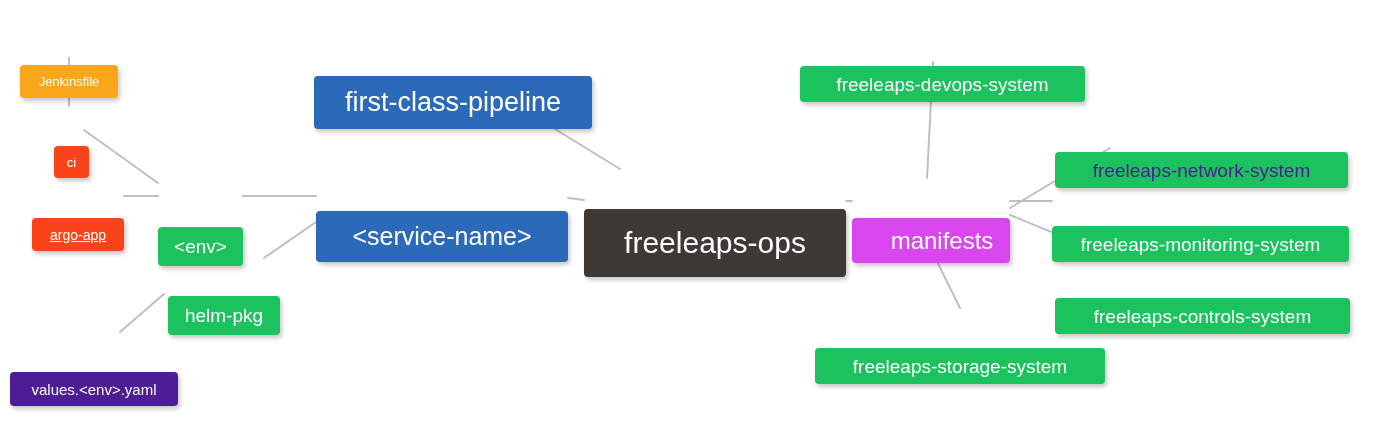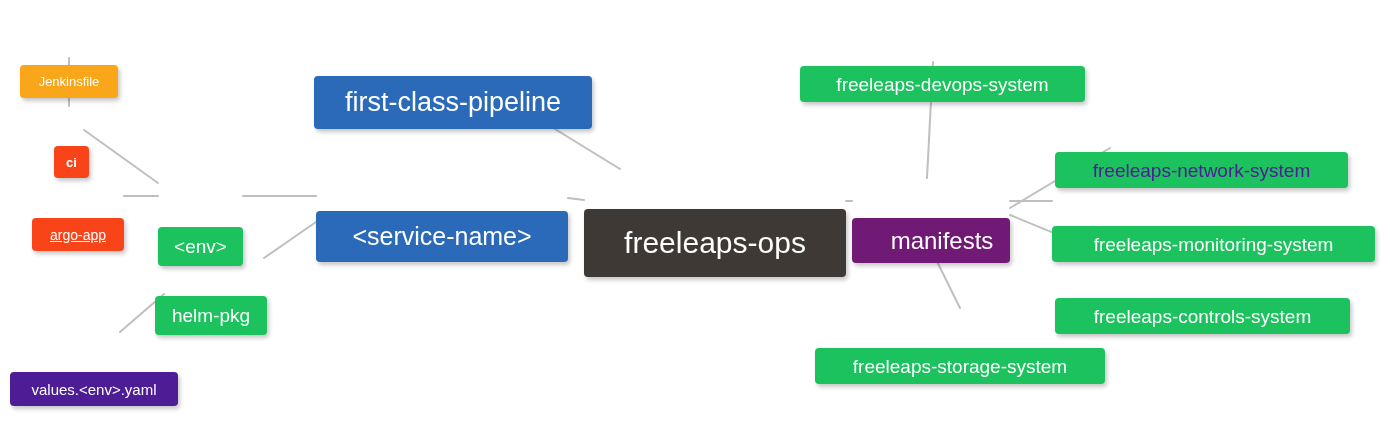--- a/index.html
+++ b/index.html
@@ -61,54 +61,54 @@
       <line x1="927" y1="178" x2="933" y2="62" stroke="#bfbfbf" stroke-width="2" stroke-linecap="round"></line>
       <line x1="1010" y1="208" x2="1110" y2="148" stroke="#bfbfbf" stroke-width="2" stroke-linecap="round"></line>
       <line x1="1010" y1="201" x2="1052" y2="201" stroke="#bfbfbf" stroke-width="2" stroke-linecap="round"></line>
       <line x1="1010" y1="215" x2="1115" y2="258" stroke="#bfbfbf" stroke-width="2" stroke-linecap="round"></line>
       <line x1="918" y1="223" x2="960" y2="308" stroke="#bfbfbf" stroke-width="2" stroke-linecap="round"></line>
     </svg>
   <div id="node-layer">
       <div class="node" style="left: 20px; top: 25px; width: 98px; height: 33px; background: rgb(250, 166, 26); font-size: 13px; color: rgb(255, 255, 255);">
         <span class="node-label">Jenkinsfile</span>
       </div>
-      <div class="node" style="left: 54px; top: 106px; width: 35px; height: 32px; background: rgb(249, 68, 26); font-size: 13px; color: rgb(255, 255, 255); font-weight: bold;">
+      <div class="node" style="left: 54px; top: 106px; width: 35px; height: 32px; background: rgb(249, 68, 26); font-size: 13px; color: rgb(255, 255, 255);">
         <span class="node-label">ci</span>
       </div>
       <div class="node" style="left: 32px; top: 178px; width: 92px; height: 33px; background: rgb(249, 68, 26); font-size: 14px; color: rgb(255, 255, 255); text-decoration: underline;">
         <span class="node-label">argo-app</span>
       </div>
       <div class="node" style="left: 158px; top: 187px; width: 85px; height: 39px; background: rgb(28, 194, 93); font-size: 19px; color: rgb(255, 255, 255);">
         <span class="node-label">&lt;env&gt;</span>
       </div>
-      <div class="node" style="left: 155px; top: 256px; width: 112px; height: 39px; background: rgb(28, 194, 93); font-size: 19px; color: rgb(255, 255, 255);">
+      <div class="node" style="left: 168px; top: 256px; width: 112px; height: 39px; background: rgb(28, 194, 93); font-size: 19px; color: rgb(255, 255, 255);">
         <span class="node-label">helm-pkg</span>
       </div>
       <div class="node" style="left: 10px; top: 332px; width: 168px; height: 34px; background: #4c1d95; font-size: 15px; color: rgb(255, 255, 255); text-align: center;">
         <span class="node-label">values.&lt;env&gt;.yaml</span>
       </div>
       <div class="node" style="left: 314px; top: 36px; width: 278px; height: 53px; background: rgb(42, 106, 184); font-size: 27px; color: rgb(255, 255, 255);">
         <span class="node-label">first-class-pipeline</span>
       </div>
       <div class="node" style="left: 316px; top: 171px; width: 252px; height: 51px; background: rgb(42, 106, 184); font-size: 25px; color: rgb(255, 255, 255);">
         <span class="node-label">&lt;service-name&gt;</span>
       </div>
       <div class="node" style="left: 584px; top: 169px; width: 262px; height: 68px; background: rgb(62, 57, 53); font-size: 30px; color: rgb(255, 255, 255);">
         <span class="node-label">freeleaps-ops</span>
       </div>
-      <div class="node" style="left: 852px; top: 178px; width: 158px; height: 45px; background: #701a75; font-size: 24px; color: rgb(255, 255, 255); padding-left: 32px;">
+      <div class="node" style="left: 852px; top: 178px; width: 158px; height: 45px; background: #d946ef; font-size: 24px; color: rgb(255, 255, 255); padding-left: 32px;">
         <span class="node-label">manifests</span>
       </div>
       <div class="node" style="left: 800px; top: 26px; width: 285px; height: 36px; background: rgb(28, 194, 93); font-size: 19px; color: rgb(255, 255, 255);">
         <span class="node-label">freeleaps-devops-system</span>
       </div>
       <div class="node" style="left: 1055px; top: 112px; width: 293px; height: 36px; background: rgb(28, 194, 93); font-size: 19px; color: #4c1d95;">
         <span class="node-label">freeleaps-network-system</span>
       </div>
-      <div class="node" style="left: 1052px; top: 186px; width: 323px; height: 36px; background: rgb(28, 194, 93); font-size: 19px; color: rgb(255, 255, 255);">
+      <div class="node" style="left: 1052px; top: 186px; width: 297px; height: 36px; background: rgb(28, 194, 93); font-size: 19px; color: rgb(255, 255, 255);">
         <span class="node-label">freeleaps-monitoring-system</span>
       </div>
       <div class="node" style="left: 1055px; top: 258px; width: 295px; height: 36px; background: rgb(28, 194, 93); font-size: 19px; color: rgb(255, 255, 255);">
         <span class="node-label">freeleaps-controls-system</span>
       </div>
       <div class="node" style="left: 815px; top: 308px; width: 290px; height: 36px; background: rgb(28, 194, 93); font-size: 19px; color: rgb(255, 255, 255);">
         <span class="node-label">freeleaps-storage-system</span>
       </div>
     </div>
 </div>

